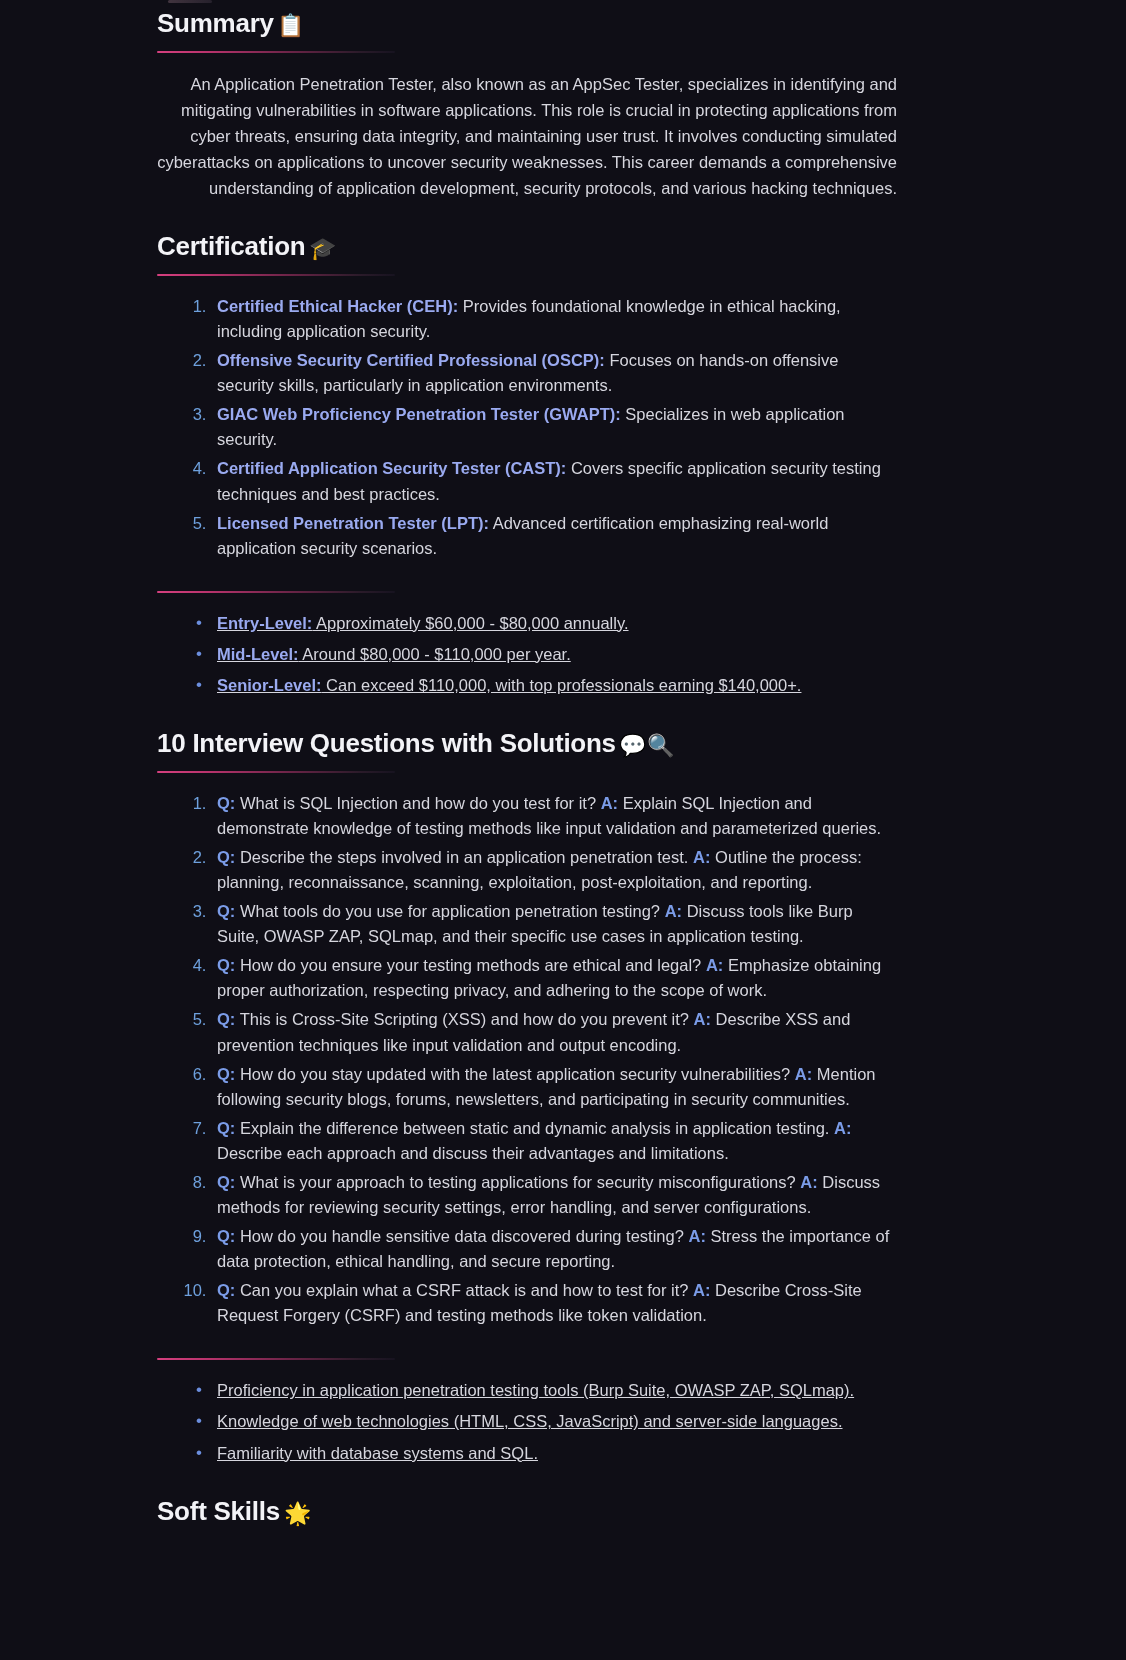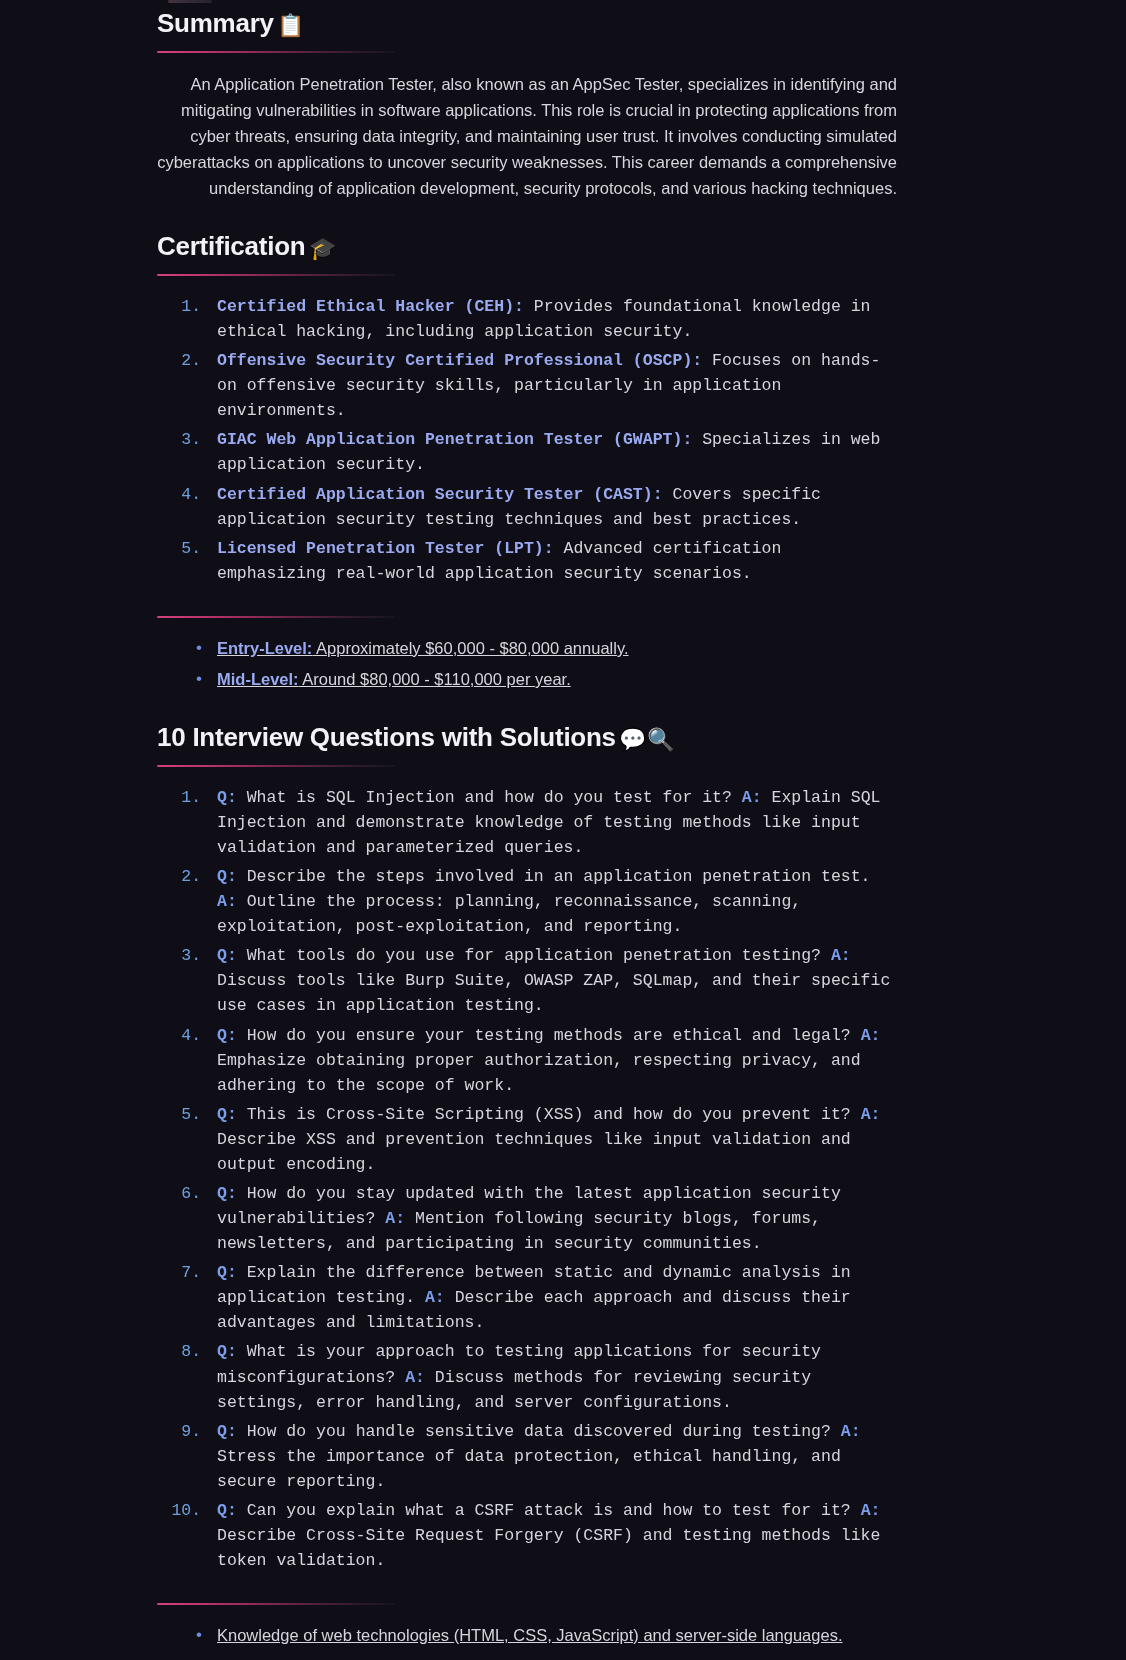--- a/index.html
+++ b/index.html
@@ -76,21 +76,20 @@
     margin: 18px 0 0 0;
     padding-left: 54px;
     list-style: decimal;
   }
   ol.num-list > li {
     font-size: 16.5px;
     line-height: 1.52;
     color: #d6d6de;
     margin-bottom: 4px;
     padding-left: 6px;
-    font-family: Liberation Mono, monospace;
   }
   ol.num-list > li::marker {
     color: #6ea0dd;
     font-weight: 400;
   }
 
   ul.bullet-list {
     margin: 18px 0 0 0;
     padding-left: 54px;
     list-style: none;
@@ -148,31 +147,32 @@
     </section>
 
     <section class="section">
       <h2 class="section-title">
         <span>Certification</span><span class="emoji">🎓</span>
       </h2>
       <div class="rule w-short"></div>
       <ol class="num-list">
         <li><span class="lead">Certified Ethical Hacker (CEH):</span><span> Provides foundational knowledge in ethical hacking, including application security.</span></li>
         <li><span class="lead">Offensive Security Certified Professional (OSCP):</span><span> Focuses on hands-on offensive security skills, particularly in application environments.</span></li>
-        <li><span class="lead">GIAC Web Application Penetration Tester (GWAPT):</span><span> Specializes in web application security.</span></li>
+        <li><span class="lead">GIAC Web Proficiency Penetration Tester (GWAPT):</span><span> Specializes in web application security.</span></li>
         <li><span class="lead">Certified Application Security Tester (CAST):</span><span> Covers specific application security testing techniques and best practices.</span></li>
         <li><span class="lead">Licensed Penetration Tester (LPT):</span><span> Advanced certification emphasizing real-world application security scenarios.</span></li>
       </ol>
     </section>
 
     <section class="section">
       <div class="rule w-short"></div>
       <ul class="bullet-list">
         <li><span class="lead">Entry-Level:</span><span> Approximately $60,000 - $80,000 annually.</span></li>
         <li><span class="lead">Mid-Level:</span><span> Around $80,000 - $110,000 per year.</span></li>
+        <li><span class="lead">Senior-Level:</span><span> Can exceed $110,000, with top professionals earning $140,000+.</span></li>
       </ul>
     </section>
 
     <section class="section">
       <h2 class="section-title">
         <span>10 Interview Questions with Solutions</span><span class="emoji">💬🔍</span>
       </h2>
       <div class="rule w-long"></div>
       <ol class="num-list">
         <li><span class="qa">Q:</span><span> What is SQL Injection and how do you test for it? </span><span class="qa">A:</span><span> Explain SQL Injection and demonstrate knowledge of testing methods like input validation and parameterized queries.</span></li>
@@ -184,20 +184,21 @@
         <li><span class="qa">Q:</span><span> Explain the difference between static and dynamic analysis in application testing. </span><span class="qa">A:</span><span> Describe each approach and discuss their advantages and limitations.</span></li>
         <li><span class="qa">Q:</span><span> What is your approach to testing applications for security misconfigurations? </span><span class="qa">A:</span><span> Discuss methods for reviewing security settings, error handling, and server configurations.</span></li>
         <li><span class="qa">Q:</span><span> How do you handle sensitive data discovered during testing? </span><span class="qa">A:</span><span> Stress the importance of data protection, ethical handling, and secure reporting.</span></li>
         <li><span class="qa">Q:</span><span> Can you explain what a CSRF attack is and how to test for it? </span><span class="qa">A:</span><span> Describe Cross-Site Request Forgery (CSRF) and testing methods like token validation.</span></li>
       </ol>
     </section>
 
     <section class="section">
       <div class="rule w-short"></div>
       <ul class="bullet-list">
+        <li>Proficiency in application penetration testing tools (Burp Suite, OWASP ZAP, SQLmap).</li>
         <li>Knowledge of web technologies (HTML, CSS, JavaScript) and server-side languages.</li>
         <li>Familiarity with database systems and SQL.</li>
       </ul>
     </section>
 
     <section class="section">
       <h2 class="section-title">
         <span>Soft Skills</span><span class="emoji">🌟</span>
       </h2>
     </section>

